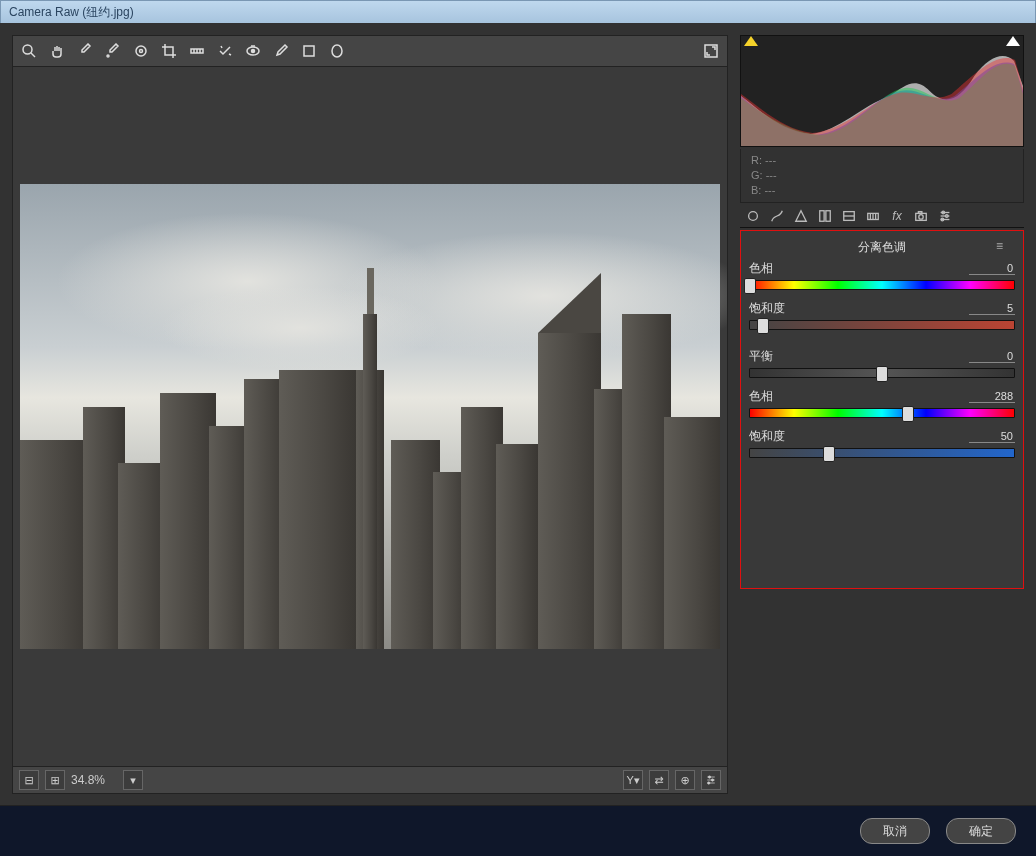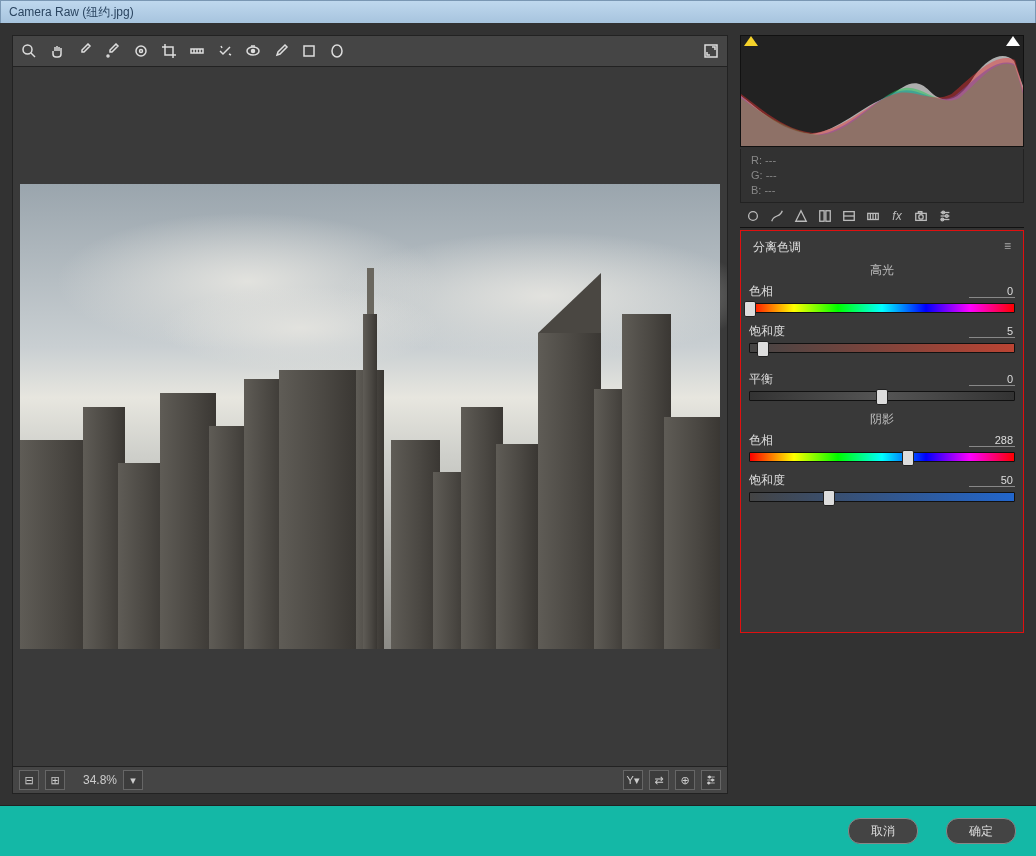--- a/index.html
+++ b/index.html
@@ -17,34 +17,34 @@
   .statusbar{height:26px;background:#454545;border-top:1px solid #222;display:flex;align-items:center;padding:0 6px;gap:6px}
   .sbtn{min-width:18px;height:18px;border:1px solid #666;background:#3c3c3c;display:flex;align-items:center;justify-content:center;color:#ccc;font-size:11px;cursor:pointer}
   .right-pane{width:284px;display:flex;flex-direction:column;gap:0}
   .histo-box{height:110px;background:#222;border:1px solid #111;position:relative;margin-bottom:2px}
   .arrow{width:0;height:0;border-left:7px solid transparent;border-right:7px solid transparent;border-bottom:10px solid #fff;position:absolute;top:0}
   .rgb-info{padding:4px 10px;color:#888;font-size:11px;line-height:15px;border:1px solid #222;border-top:none;margin-bottom:2px}
   .tabrow{height:22px;display:flex;align-items:center;gap:6px;padding:0 4px;color:#bbb;border-bottom:1px solid #111; overflow: hidden;}
   .tabicon{width:18px;height:18px;display:flex;align-items:center;justify-content:center;cursor:pointer}
   .tabicon svg{width:14px;height:14px;stroke:#bbb;fill:none;stroke-width:1.5}
   .panel{border:1px solid #e01010;padding:6px 8px 120px 8px;margin-top:2px;background:#393939;position:relative}
-  .panel-title{text-align:left;color:#ddd;margin:2px 4px 4px;position:relative}
+  .panel-title{text-align:center;color:#ddd;margin:2px 12px 4px;position:relative}
   .menu-icon{position:absolute;right:0;top:0;cursor:pointer;color:#aaa}
   .section-label{text-align:center;color:#bbb;margin:6px 0 2px}
   .slider-row{margin:4px 0 10px}
   .slider-top{display:flex;justify-content:space-between;align-items:baseline}
   .slider-name{color:#ddd}
   .slider-val{color:#ddd;min-width:42px;text-align:right;border-bottom:1px solid #888;padding:0 2px;font-size:11px}
   .track{height:8px;border:1px solid #111;position:relative;border-radius:1px;margin-top:3px}
   .hue-grad{background:linear-gradient(to right,red,yellow,lime,cyan,blue,magenta,red)}
   .sat-grad{background:linear-gradient(to right,#444,#b43)}
   .bal-grad{background:linear-gradient(to right,#333,#555,#333)}
   .sat-blue{background:linear-gradient(to right,#444,#2266cc)}
   .thumb{position:absolute;top:-3px;width:10px;height:14px;background:#ddd;border:1px solid #222;border-radius:2px;transform:translateX(-50%);cursor:pointer}
-  .footer{position:absolute;bottom:0;left:0;right:0;height:50px;background:#14b8a6;border-top:1px solid #222;display:flex;align-items:center;justify-content:flex-end;padding:0 20px;gap:28px}
+  .footer{position:absolute;bottom:0;left:0;right:0;height:50px;background:#0f172a;border-top:1px solid #222;display:flex;align-items:center;justify-content:flex-end;padding:0 20px;gap:16px}
   .btn{min-width:68px;height:24px;border:1px solid #888;border-radius:12px;background:#444;color:#ddd;display:flex;align-items:center;justify-content:center;cursor:pointer;font-size:12px}
 </style>
 </head>
 <body>
 
 <div class="titlebar">
   <span>Camera Raw (纽约.jpg)</span>
 </div>
 
 <div class="workspace">
@@ -155,21 +155,21 @@
         <div style="position:absolute;left:74%;bottom:68%;width:0;height:0;border-right:63px solid #4a4742;border-top:60px solid transparent"></div>
         <div class="bldg" style="left:82%;width:5%;height:56%"></div>
         <div class="bldg" style="left:86%;width:7%;height:72%"></div>
         <div class="bldg" style="left:92%;width:8%;height:50%"></div>
       </div>
     </div>
 
     <div class="statusbar">
       <span class="sbtn">⊟</span>
       <span class="sbtn">⊞</span>
-      <span style="min-width:46px;text-align:right">34.8%</span>
+      <span style="min-width:46px;text-align:left">34.8%</span>
       <span class="sbtn" style="width:14px">▾</span>
       <span class="spacer"></span>
       <span class="sbtn">Y▾</span>
       <span class="sbtn">⇄</span>
       <span class="sbtn">⊕</span>
       <span class="sbtn">
           <svg width="12" height="12" viewBox="0 0 16 16" stroke="#ccc" fill="none">
             <line x1="3" y1="4" x2="13" y2="4"></line>
             <line x1="3" y1="8" x2="13" y2="8"></line>
             <line x1="3" y1="12" x2="13" y2="12"></line>
@@ -252,21 +252,20 @@
           </svg>
         </span>
     </div>
 
     <div class="panel">
       <div class="panel-title">
         <span>分离色调</span>
         <span class="menu-icon">≡</span>
       </div>
 
-      <div class="section-label">高光</div>
 
       <div class="slider-row">
         <div class="slider-top">
           <span class="slider-name">色相</span>
           <span class="slider-val">0</span>
         </div>
         <div class="track hue-grad">
           <div class="thumb" style="left:0%"></div>
         </div>
       </div>
@@ -284,21 +283,20 @@
       <div class="slider-row" style="margin-top:18px">
         <div class="slider-top">
           <span class="slider-name">平衡</span>
           <span class="slider-val">0</span>
         </div>
         <div class="track bal-grad">
           <div class="thumb" style="left:50%"></div>
         </div>
       </div>
 
-      <div class="section-label">阴影</div>
 
       <div class="slider-row">
         <div class="slider-top">
           <span class="slider-name">色相</span>
           <span class="slider-val">288</span>
         </div>
         <div class="track hue-grad">
           <div class="thumb" style="left:59.7%"></div>
         </div>
       </div>

